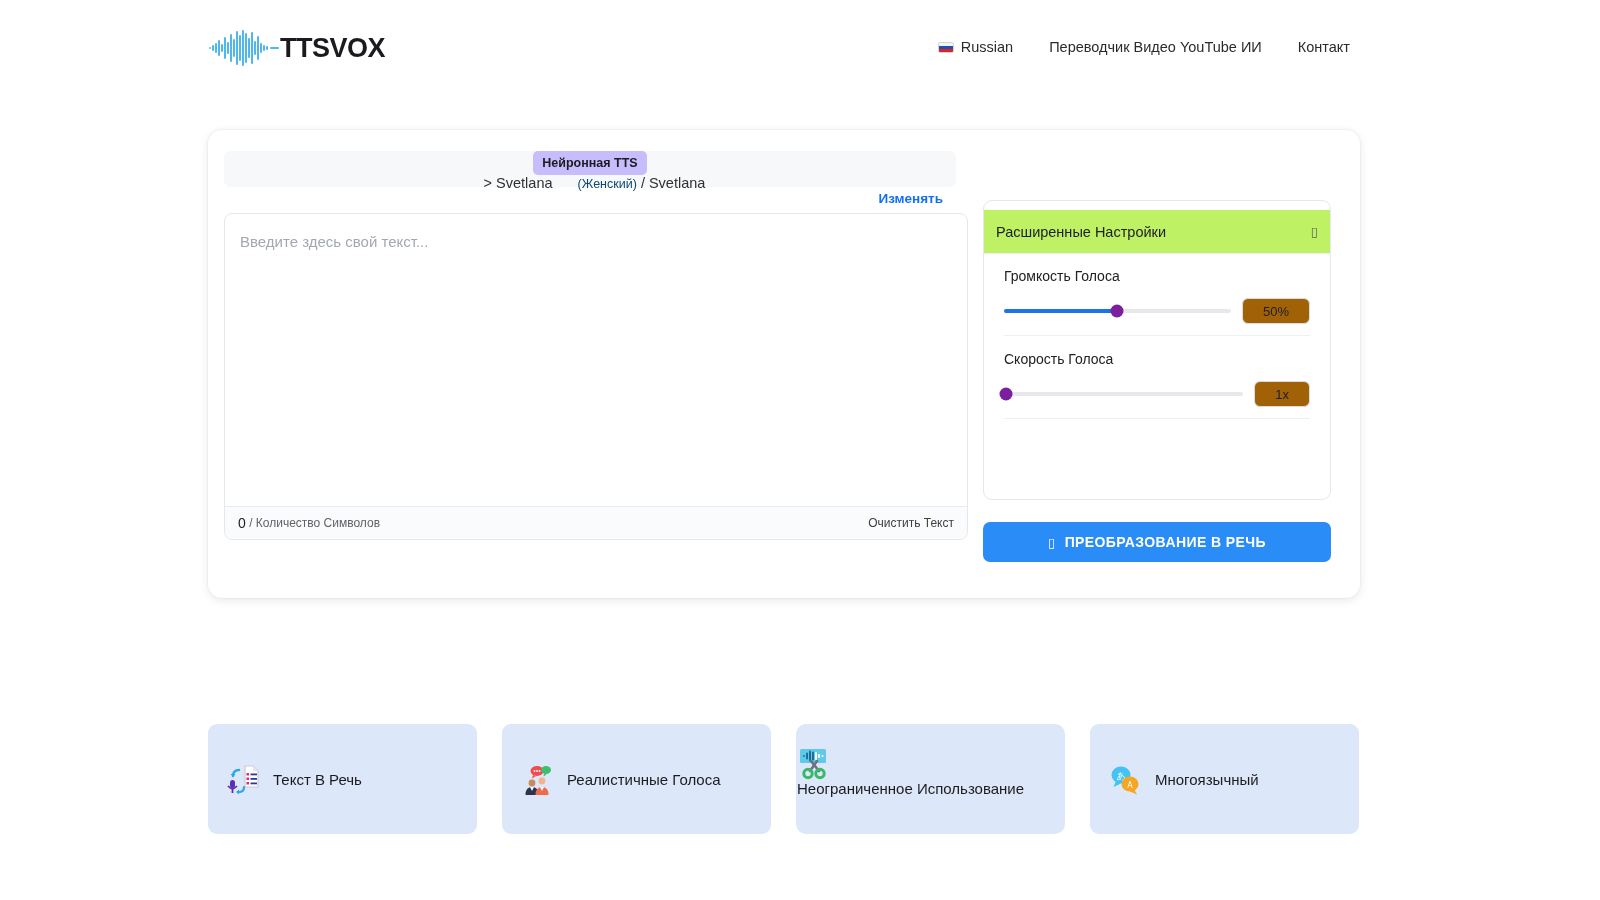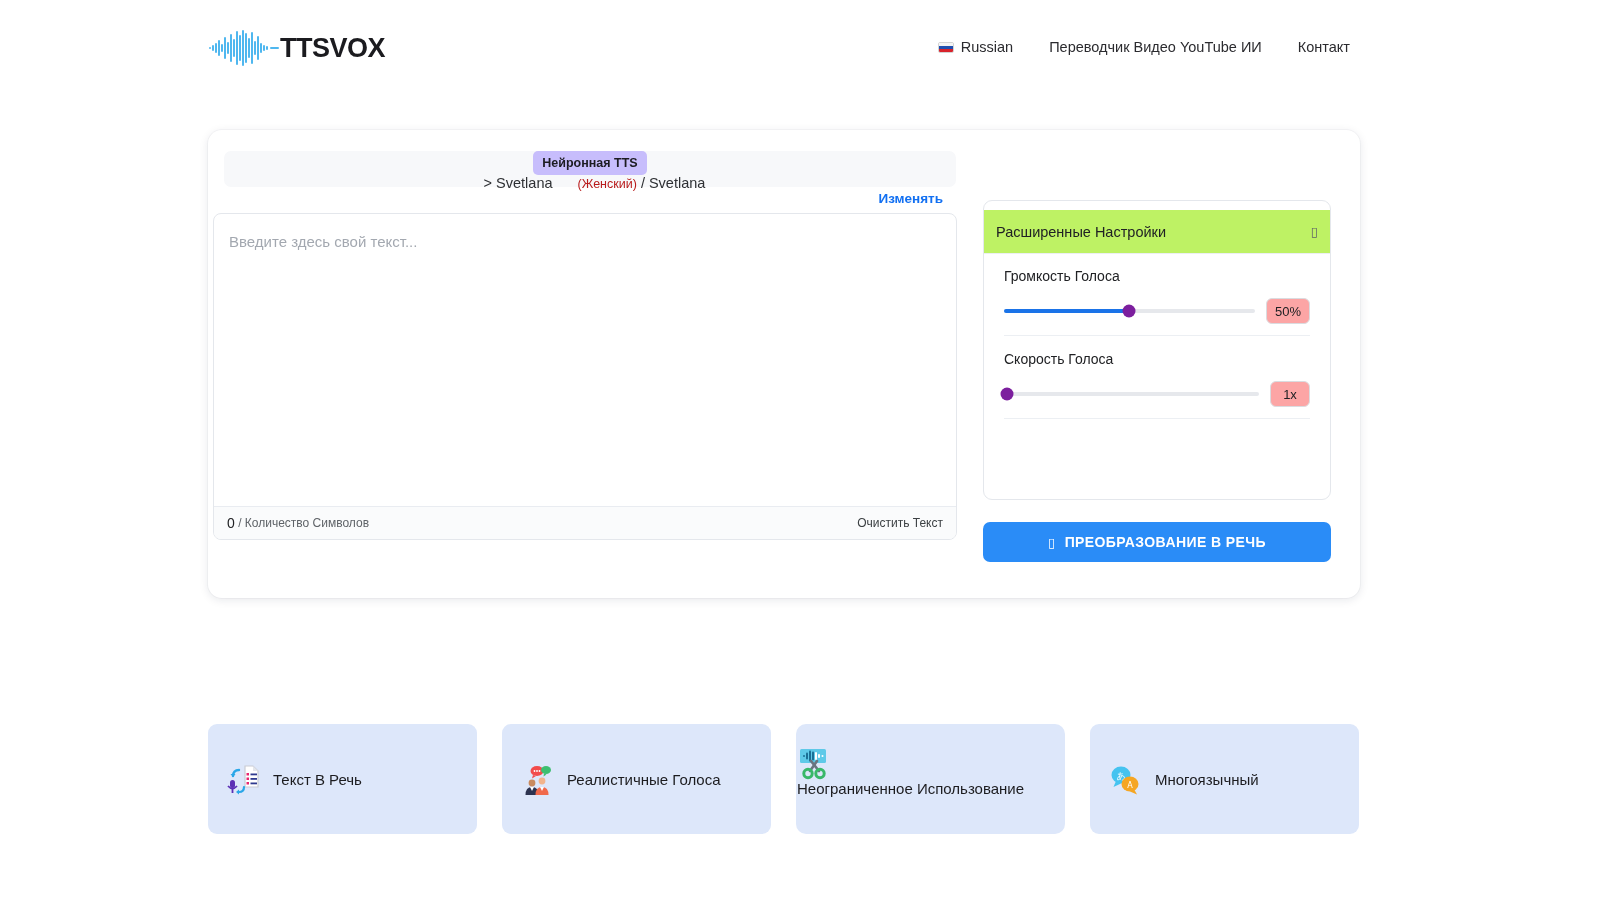--- a/index.html
+++ b/index.html
@@ -67,29 +67,29 @@
   .badge {
     background: #c7bdfc; color: #1c1c22;
     font-size: 12.5px; font-weight: bold;
     padding: 5px 9px; border-radius: 5px;
     white-space: nowrap;
   }
   .crumb-text {
     margin-left: 9px; font-size: 14.5px; color: #2f3134;
     white-space: nowrap;
   }
-  .crumb-text .small { font-size: 12.5px; color: #b91c1c; margin-left: 21px; }
+  .crumb-text .small { font-size: 12.5px; color: #0c4a6e; margin-left: 21px; }
   .crumb-change {
     margin-left: auto; font-size: 13.5px; font-weight: bold;
     color: #1270f2; cursor: pointer; white-space: nowrap;
   }
 
   
   .text-block {
-    position: absolute; left: 5px; top: 83px;
+    position: absolute; left: 16px; top: 83px;
     width: 744px; height: 327px;
     border: 1px solid #e4e7ec; border-radius: 8px;
     background: #fff; overflow: hidden;
     display: flex; flex-direction: column;
   }
   .ta {
     flex: 1 1 auto; border: none; outline: none; resize: none;
     padding: 17px 15px; font-size: 15px;
     font-family: "Liberation Sans", "DejaVu Sans", sans-serif;
     color: #202124; background: transparent; line-height: 1.4;
@@ -147,23 +147,23 @@
     background: #1a73e8; border-radius: 3px;
   }
   .thumb {
     position: absolute; top: 50%; width: 13px; height: 13px;
     border-radius: 50%; background: #7c1f9e;
     transform: translate(-50%, -50%); cursor: pointer;
   }
   .val-box {
     flex: 0 0 auto; min-width: 40px; height: 26px;
     border: 1px solid #dadce0; border-radius: 6px;
-    background: #fca5a5; display: flex; align-items: center;
+    background: #a16207; display: flex; align-items: center;
     justify-content: center; font-size: 13px; color: #202124;
-    padding: 0 8px;
+    padding: 0 20px;
   }
 
   
   .convert-btn {
     position: absolute; left: 775px; top: 392px;
     width: 348px; height: 40px;
     background: #2a8cf7; border: none; border-radius: 7px;
     color: #fff; font-size: 14px; font-weight: bold;
     letter-spacing: 0.4px; cursor: pointer;
     display: flex; align-items: center; justify-content: center; gap: 9px;

